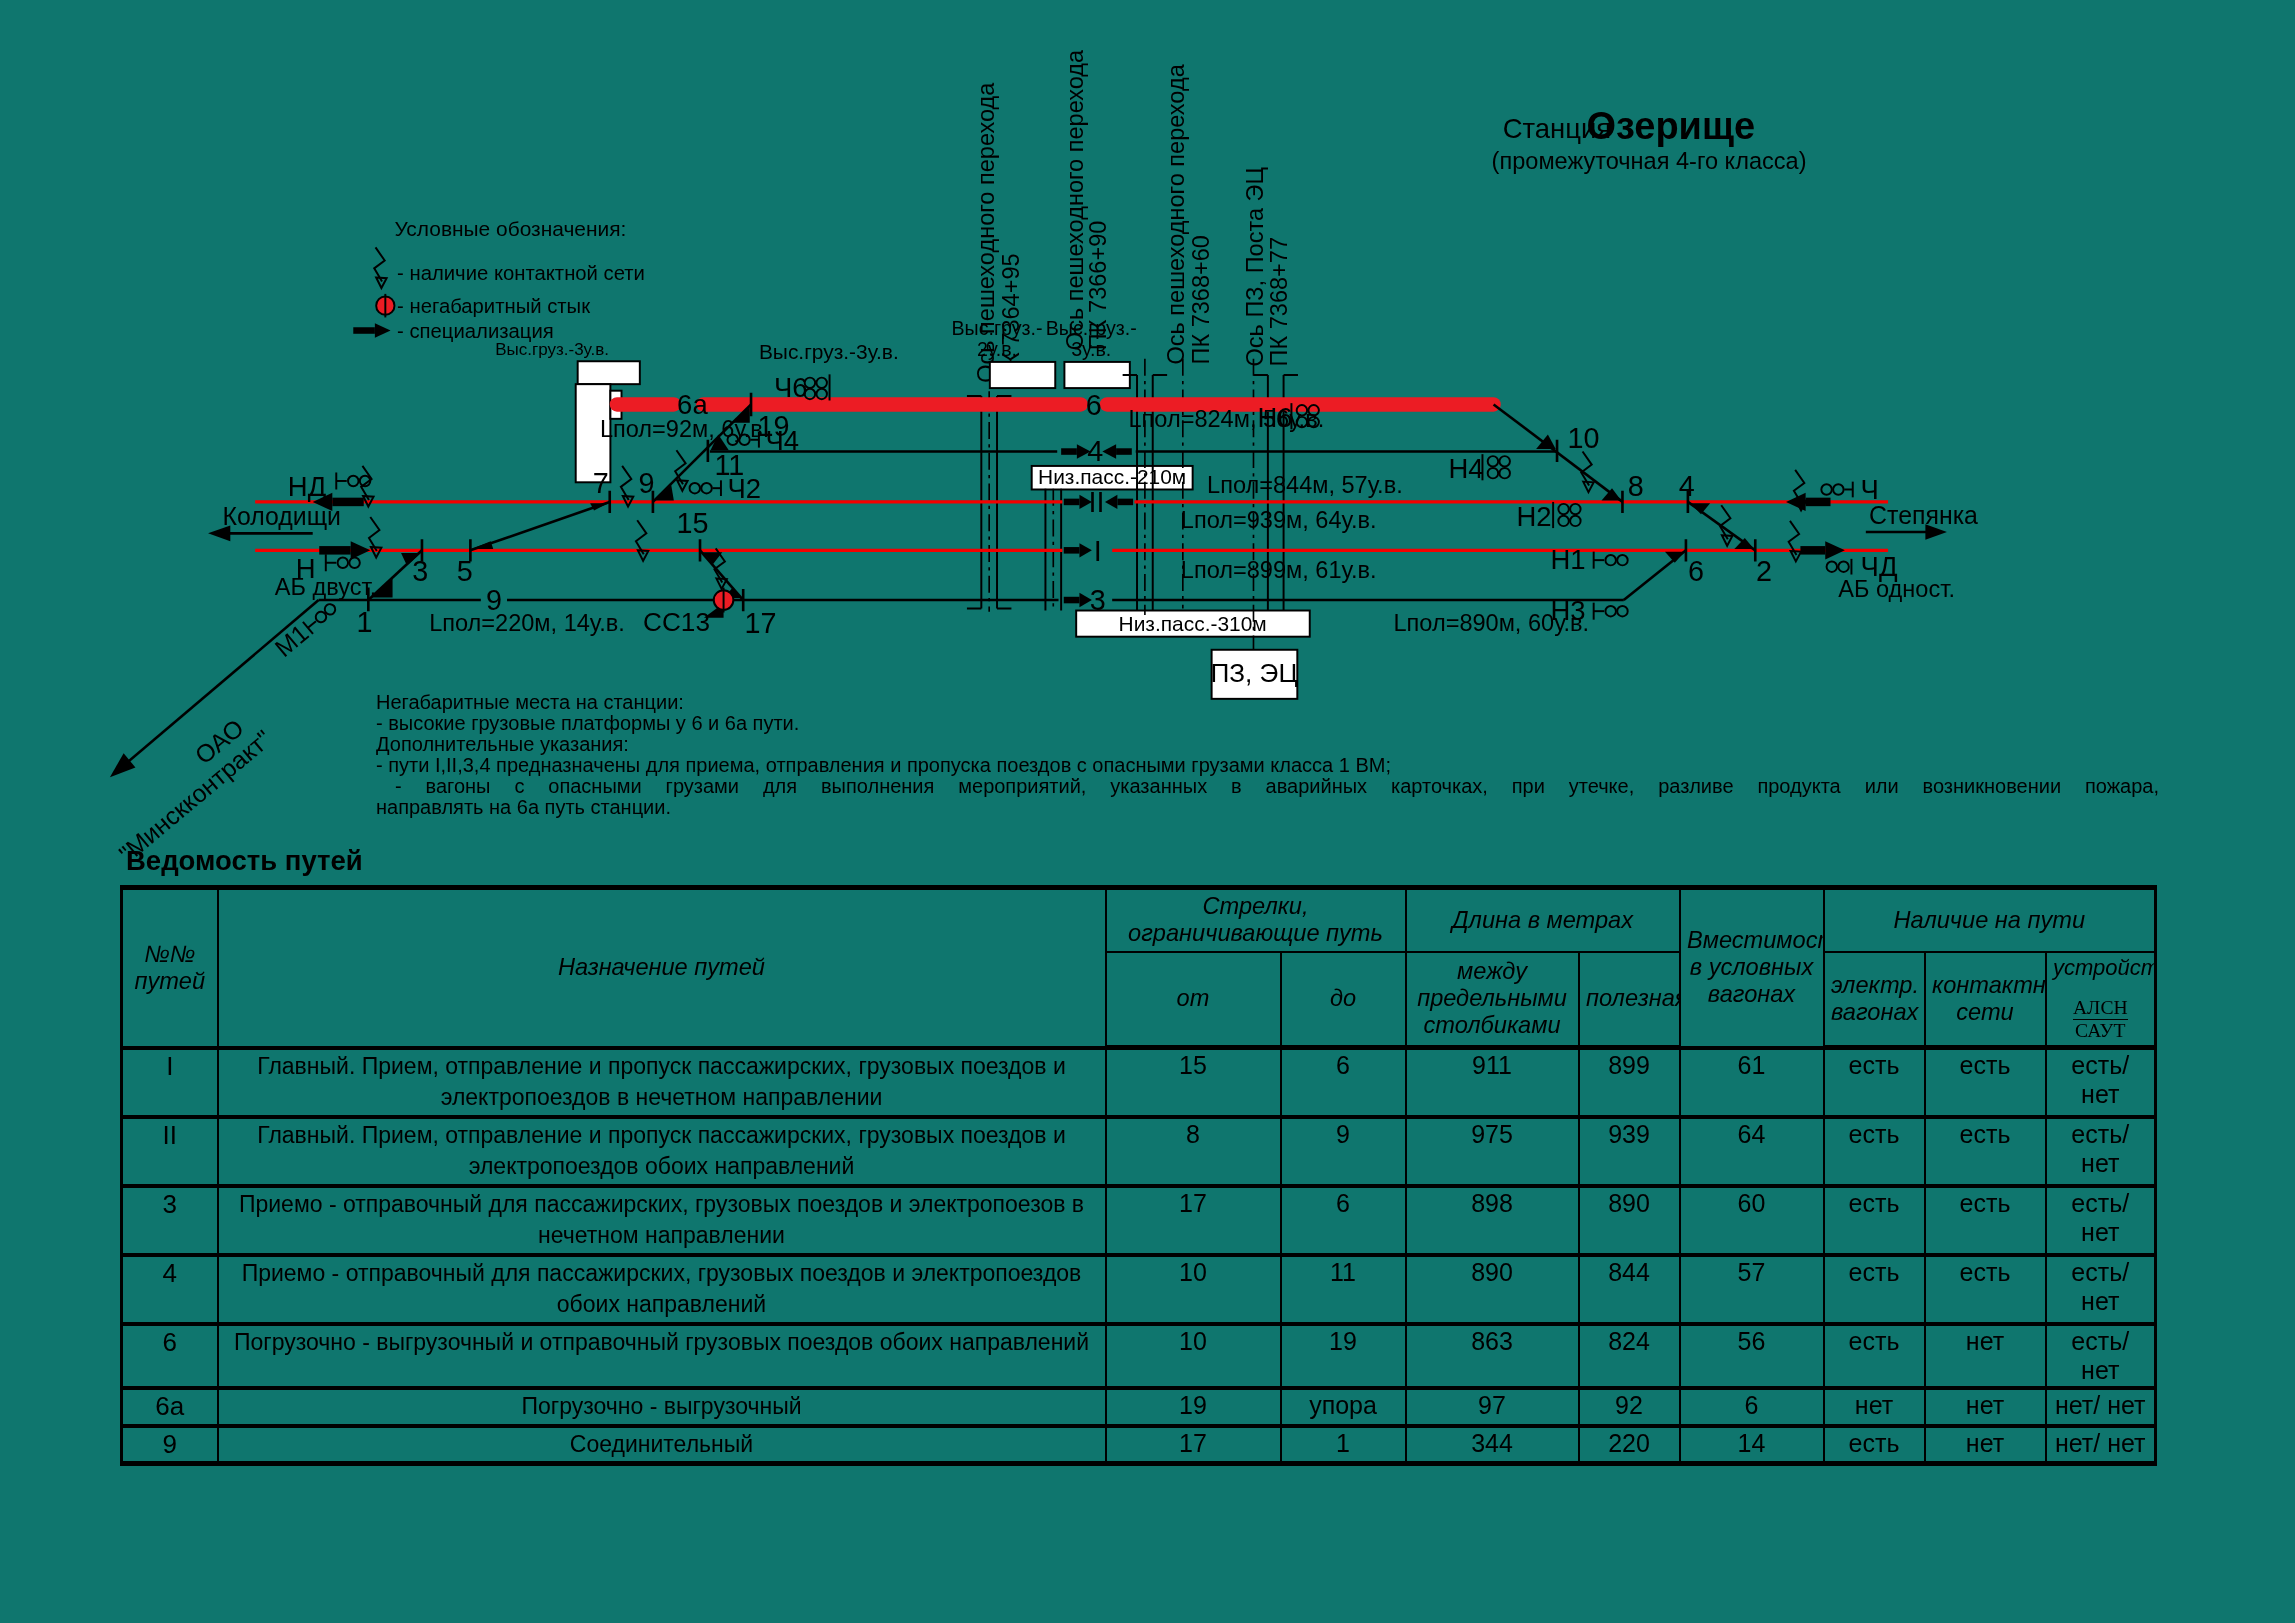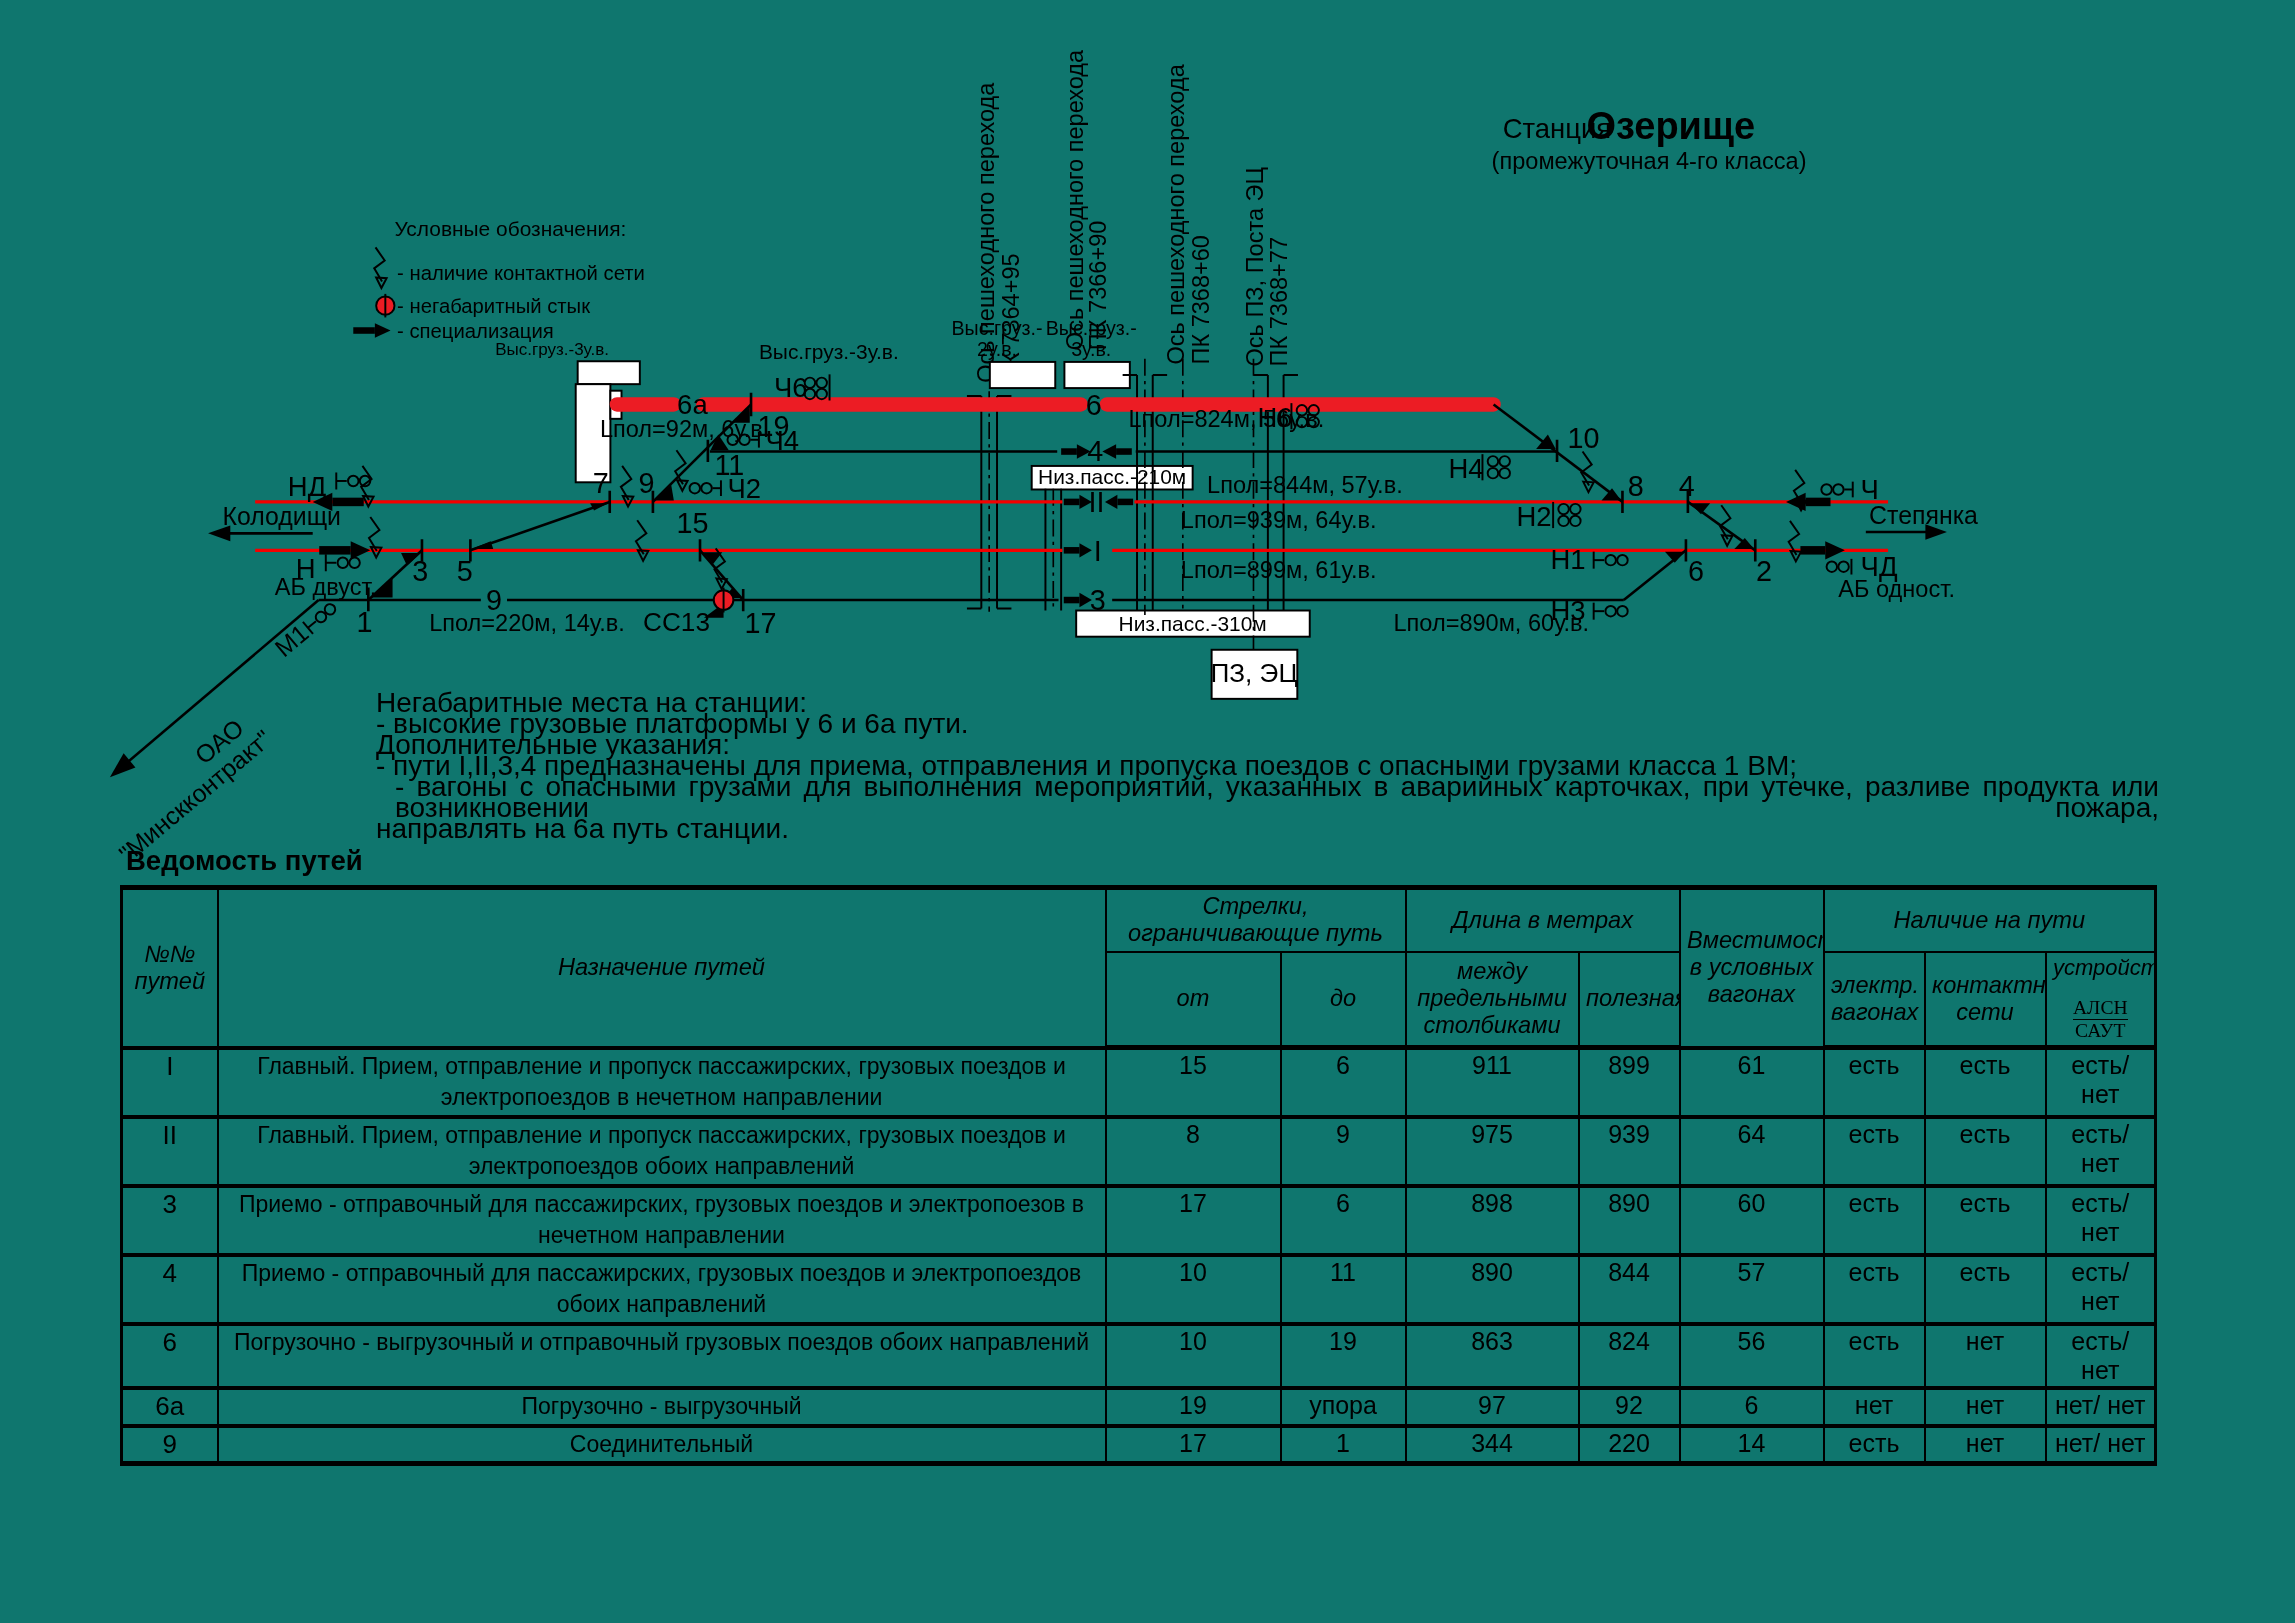--- a/index.html
+++ b/index.html
@@ -1,19 +1,19 @@
 <!DOCTYPE html>
 <html style="font-size:10.5px"><head>
 <meta charset="utf-8">
 <style>
   html,body{margin:0;padding:0;background:#fff;}
   .page{position:relative;width:2295px;height:1623px;background:#0f766e;overflow:hidden;
         font-family:"Liberation Sans",sans-serif;color:#000;}
   svg text{font-family:"Liberation Sans",sans-serif;fill:#000;}
-  .notes{position:absolute;left:376px;top:692px;width:1783px;font-size:28px;line-height:21px;}
+  .notes{position:absolute;left:376px;top:692px;width:1783px;font-size:20px;line-height:21px;}
   .notes .just{text-align:justify;text-align-last:justify;margin-left:19px;}
   .tbl-title{position:absolute;left:126px;top:845px;font-size:27.5px;font-weight:bold;text-align:center;}
   .tbl-wrap{position:absolute;left:120px;top:885px;}
   table.ved{border-collapse:collapse;table-layout:fixed;width:2035px;
             border:3.3px solid #000;border-top-width:5.2px;border-bottom-width:5.2px;}
   table.ved th,table.ved td{border:2px solid #000;padding:1.3px 6.5px;vertical-align:top;
             overflow:hidden;}
   table.ved thead th{font-weight:normal;font-style:italic;font-size:23.6px;text-align:center;vertical-align:middle;}
   table.ved thead tr.sub th{border-bottom:5.2px solid #000;}
   table.ved .pre{white-space:pre-line;}

